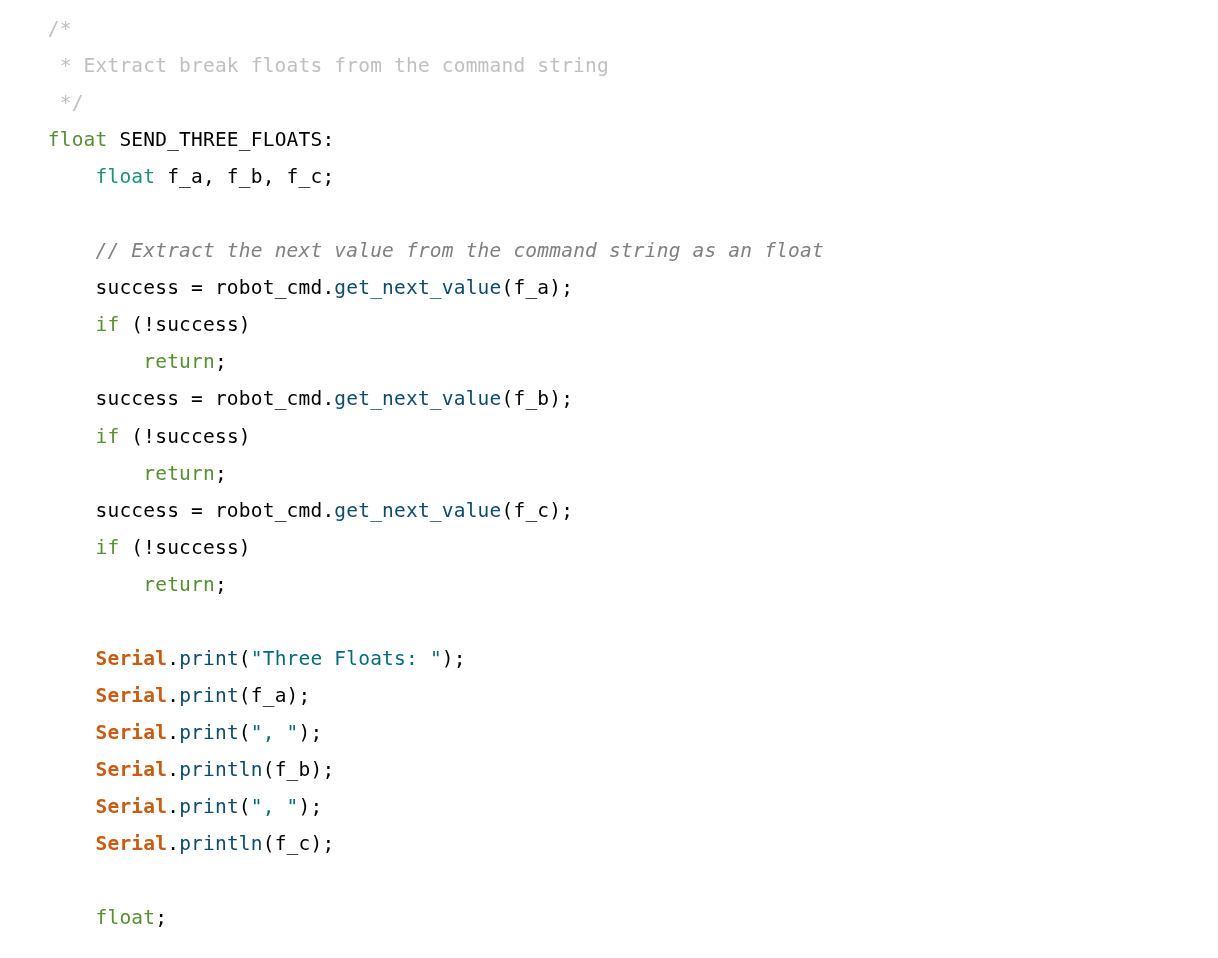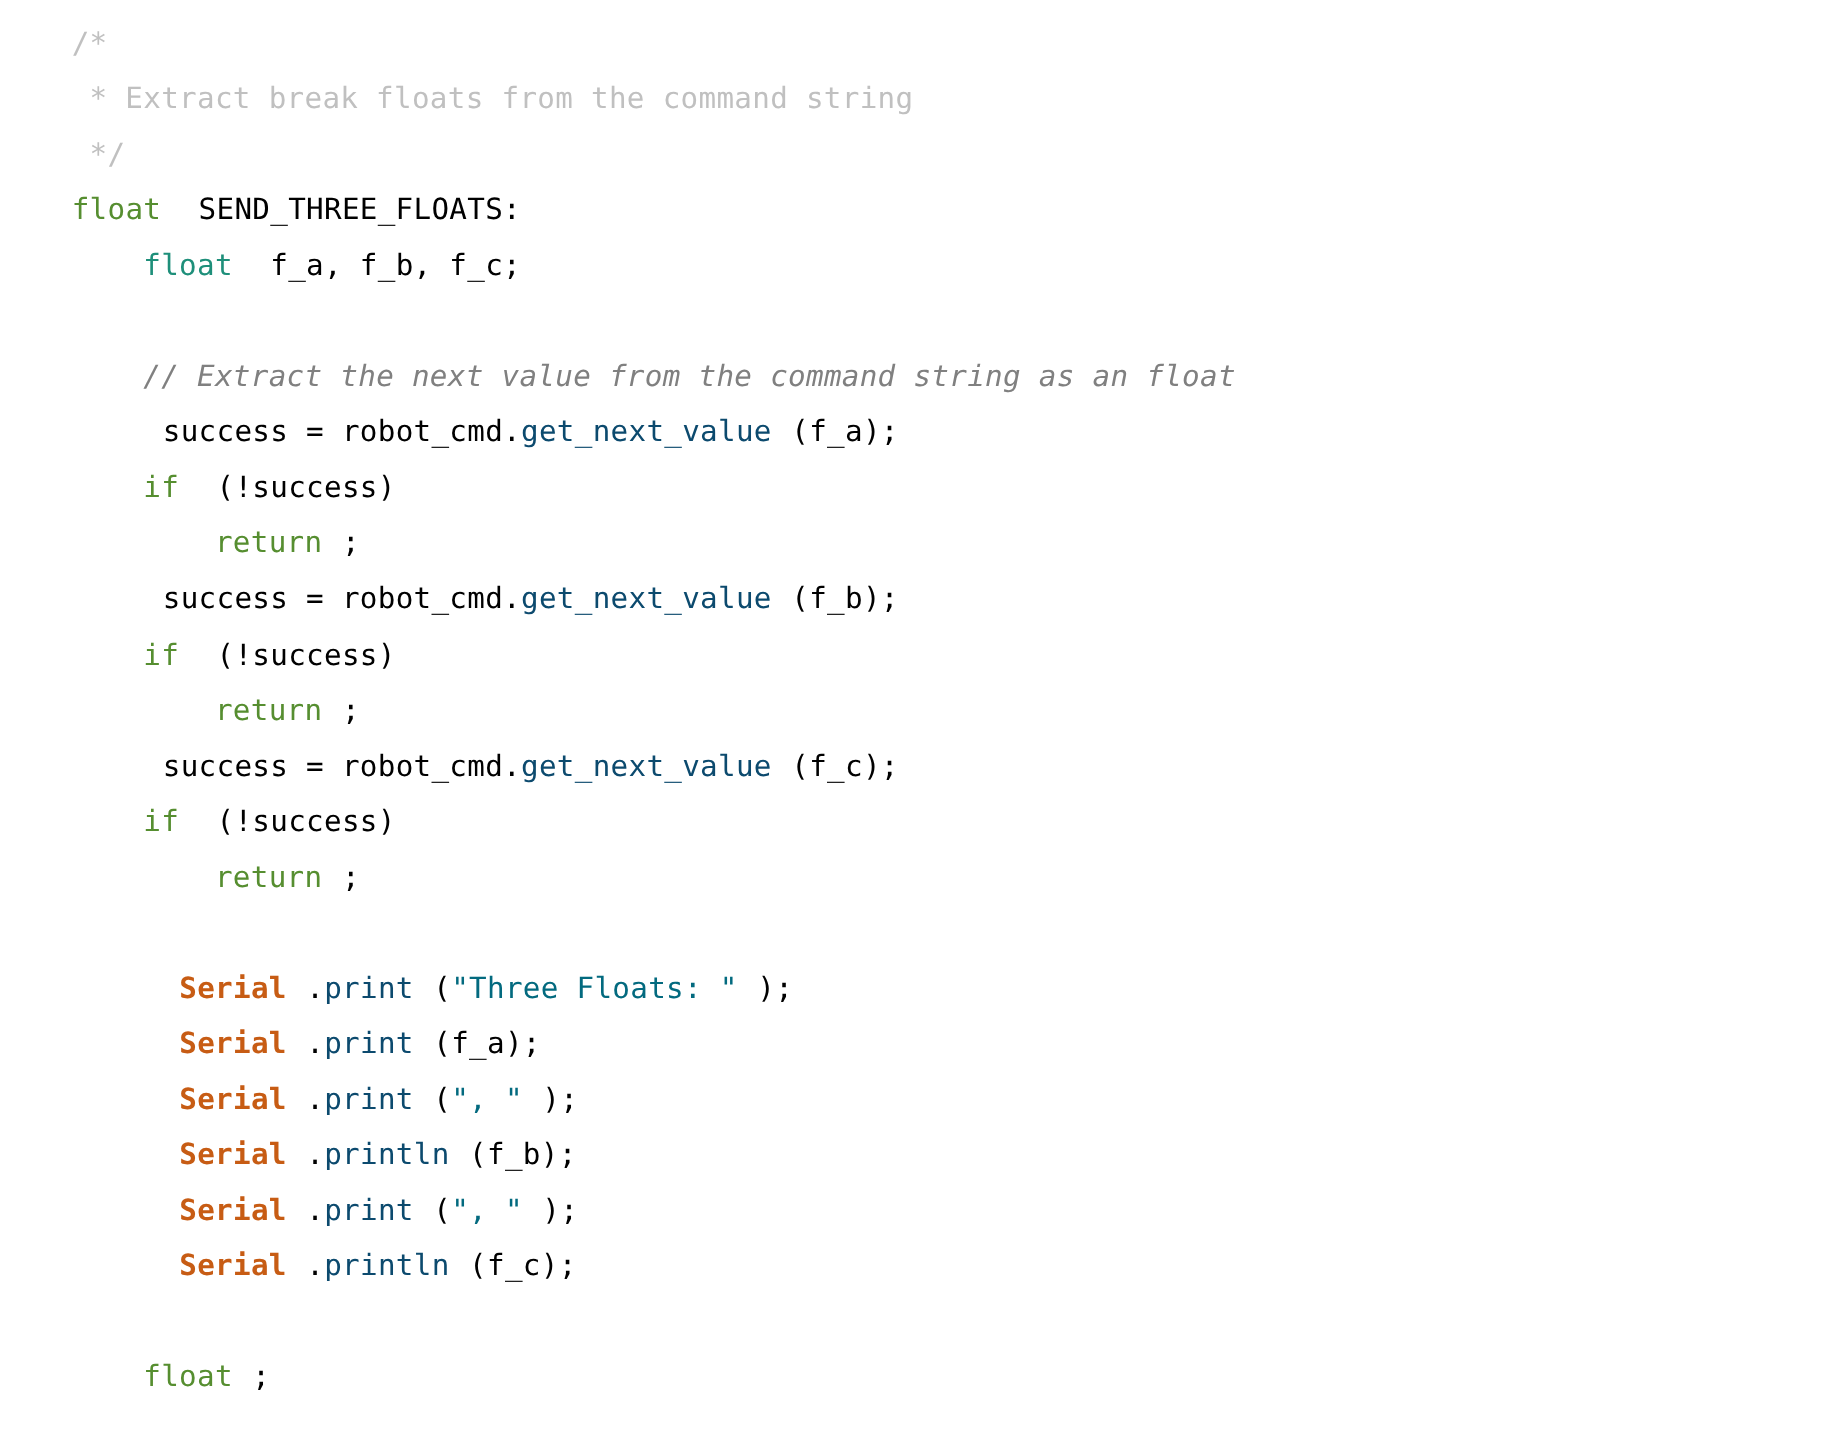--- a/index.html
+++ b/index.html
@@ -10,28 +10,28 @@
     font-size: 19.5px;
     line-height: 1.9;
     letter-spacing: 0.2px;
   }
   pre {
     margin: 0;
     padding: 10px 0 20px 0;
     white-space: pre;
   }
   .tok { display: inline; }
-  .black  { color: #000000; margin-left: 13px; }
+  .black  { color: #000000; }
   .light-comment { color: #c0c0c0; }
   .dark-comment  { color: #808080; font-style: italic; }
   .keyword { color: #568e30; }
   .type    { color: #1e8f7a; }
   .member  { color: #0c4a6e; }
   .string  { color: #036a7f; }
-  .serial  { color: #c75c14; font-weight: bold; margin-left: 24px; }
+  .serial  { color: #c75c14; font-weight: bold; }
 </style>
 </head>
 <body>
 
 <pre id="code"><span><span class="tok ">    </span><span class="tok light-comment">/*</span></span>
 <span><span class="tok ">     </span><span class="tok light-comment">* Extract break floats from the command string</span></span>
 <span><span class="tok ">     </span><span class="tok light-comment">*/</span></span>
 <span><span class="tok ">    </span><span class="tok keyword">float</span><span class="tok black"> SEND_THREE_FLOATS:</span></span>
 <span><span class="tok ">        </span><span class="tok type">float</span><span class="tok black"> f_a, f_b, f_c;</span></span>
 <span></span>

